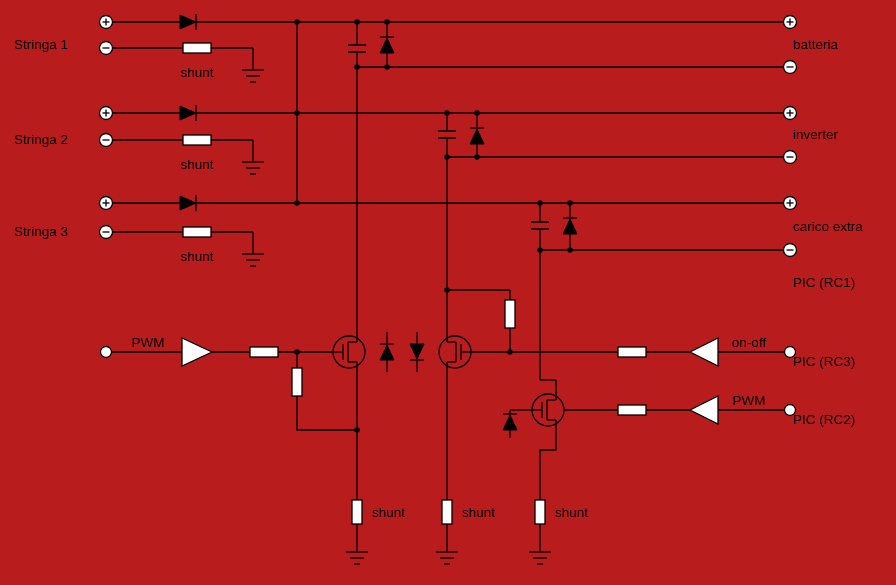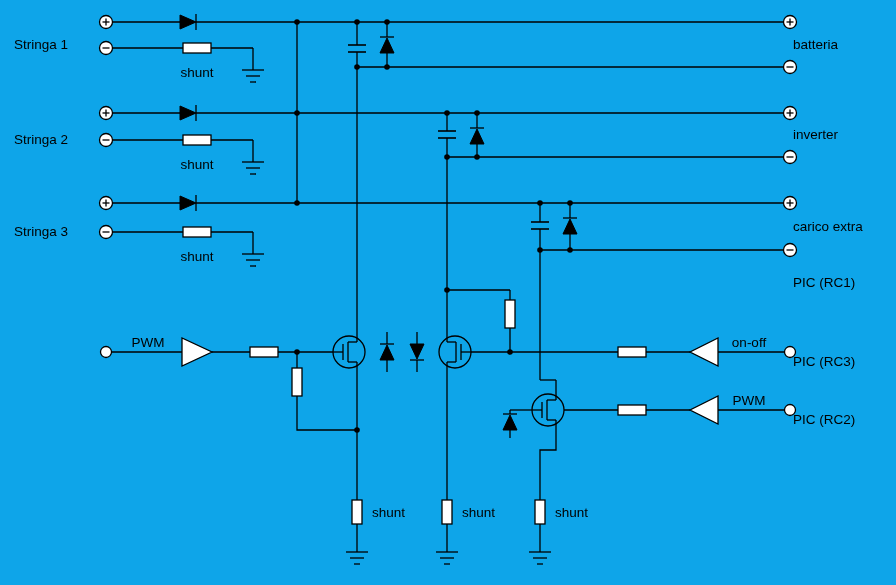--- a/index.html
+++ b/index.html
@@ -1,16 +1,16 @@
 <!DOCTYPE html>
 <html><head>
 <meta charset="utf-8">
 <style>
   html,body{margin:0;padding:0;background:#fff;}
-  .stage{width:896px;height:585px;background:#0ea5e9;position:relative;overflow:hidden;
+  .stage{width:896px;height:585px;background:#b91c1c;position:relative;overflow:hidden;
          font-family:"Liberation Sans","DejaVu Sans",sans-serif;}
   svg{display:block;}
   #schem line, #schem polyline{stroke:#000;stroke-width:1.3;fill:none;}
   #schem .plate{stroke-width:1.6;}
   #schem .comp{fill:#ffffff;stroke:#000;stroke-width:1.3;}
   #schem .ncomp{fill:none;stroke:#000;stroke-width:1.3;}
   #schem .fill{fill:#000;stroke:#000;stroke-width:1;stroke-linejoin:miter;}
   #schem .buf{fill:#ffffff;stroke:#000;stroke-width:1.3;stroke-linejoin:miter;}
   #schem .dot{fill:#000;stroke:none;}
   #schem text{fill:#000;stroke:none;font-size:13.5px;font-family:"Liberation Sans","DejaVu Sans",sans-serif;}

